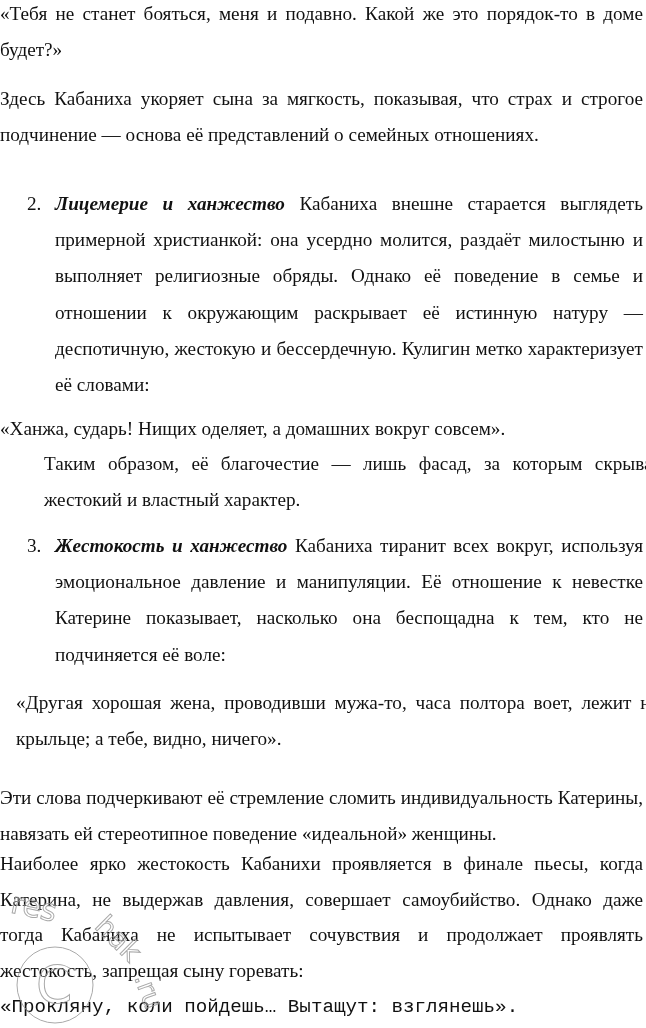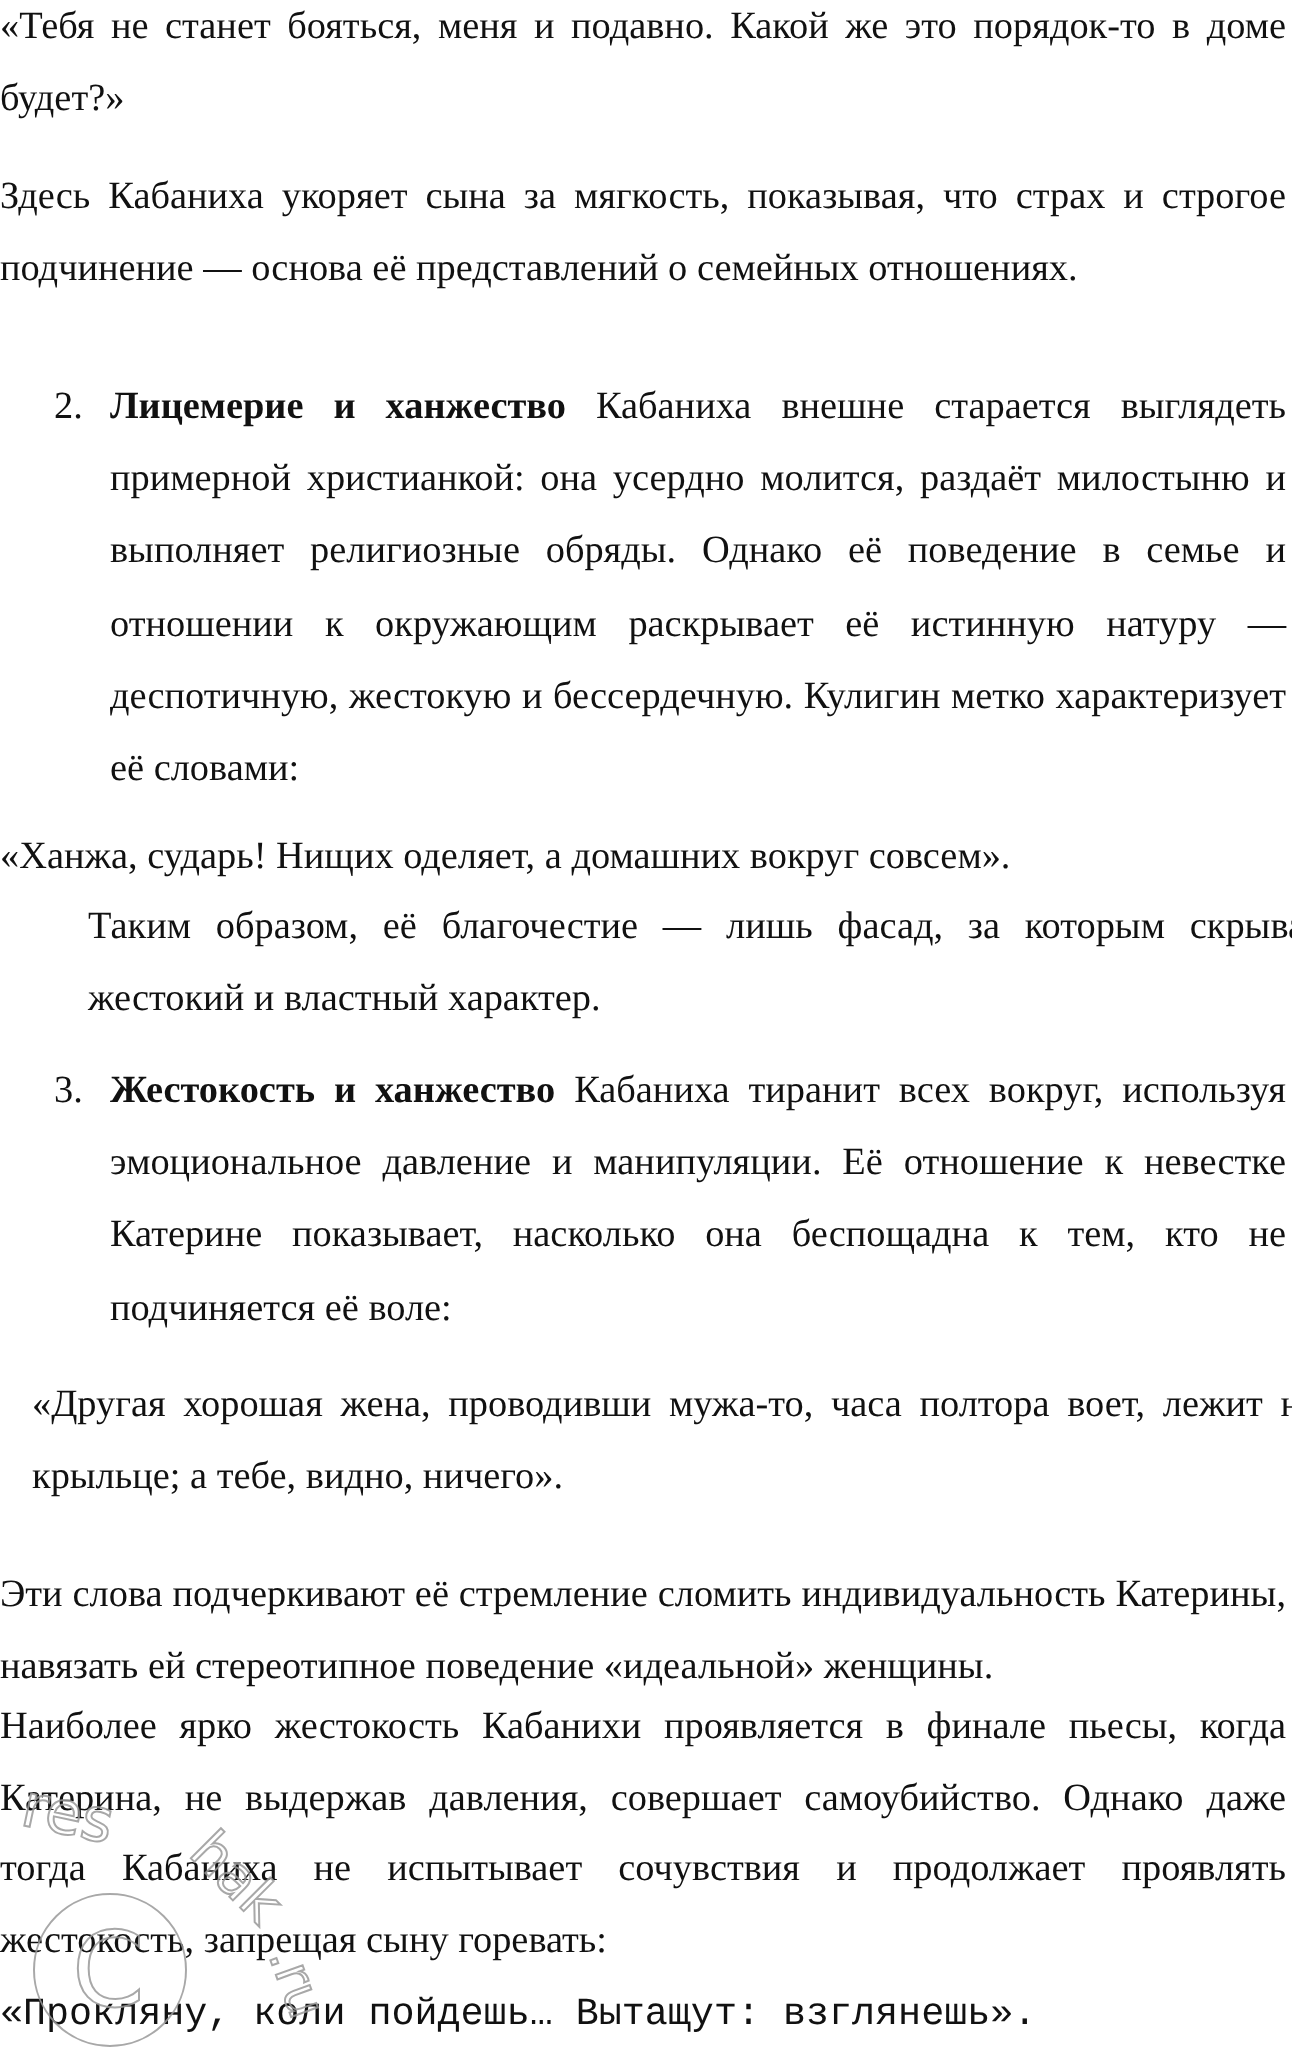--- a/index.html
+++ b/index.html
@@ -20,21 +20,21 @@
     position: relative;
     margin: 0; padding-left: 55px;
     font-size: 19.2px;
     line-height: 36.2px;
     text-align: justify;
     text-align-last: left;
   }
   .item .num {
     position: absolute; left: 27px; top: 0;
   }
-  .item b { font-weight: bold; }
+  .item b { font-weight: bold; font-style: italic; }
   .watermark {
     position: absolute; left: 0; top: 895px; width: 200px; height: 135px;
     pointer-events: none;
   }
 </style>
 </head>
 <body>
 
 <div class="page">
   <p class="para" style="position:absolute; top:-4px; left:0; width:643px;">«Тебя не станет бояться, меня и подавно. Какой же это порядок-то в доме будет?»</p>

